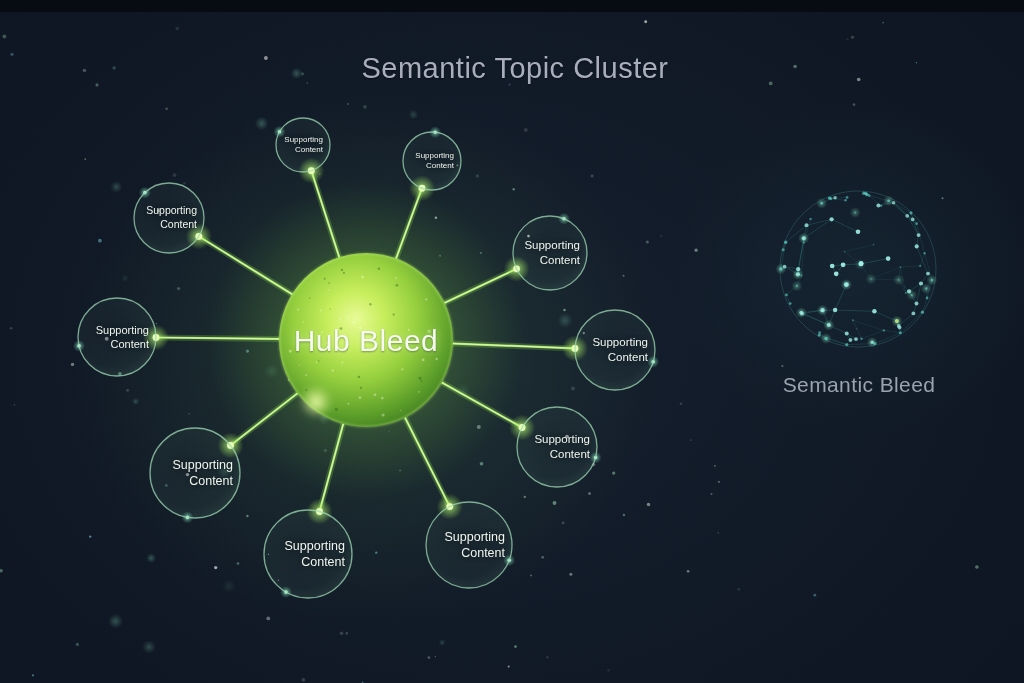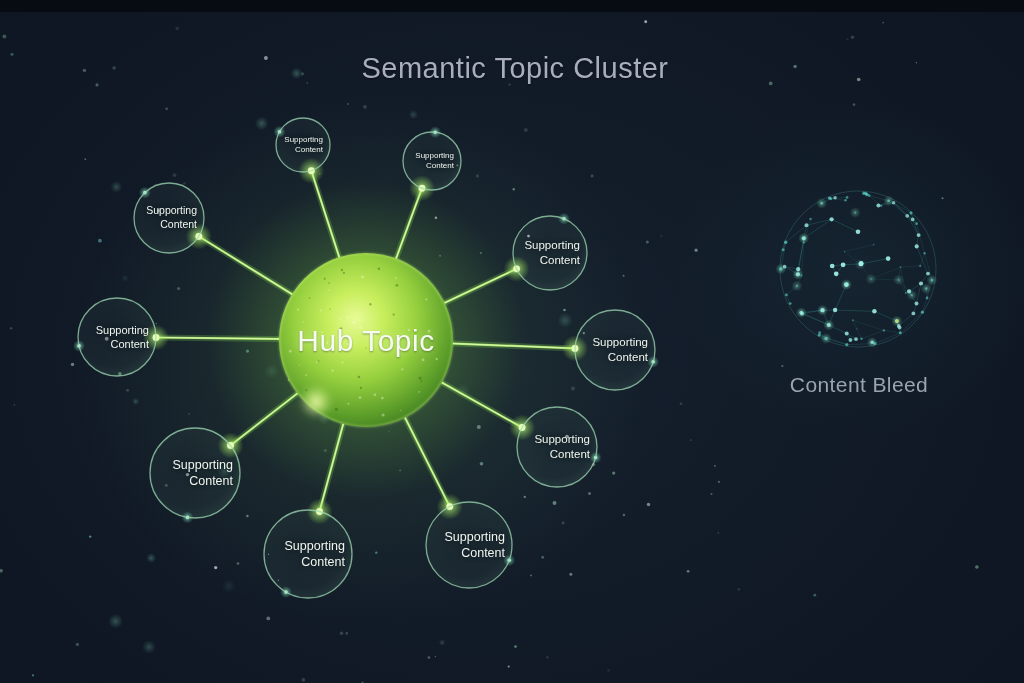--- a/index.html
+++ b/index.html
@@ -595,22 +595,22 @@
         <circle cx="855.2" cy="200.6" r="5.5" fill="url(#tealGlow)" opacity="0.42"></circle>
         <circle cx="855.2" cy="200.6" r="1.06" fill="#5fd8cc" opacity="0.45"></circle>
         <circle cx="790.2" cy="291.6" r="1.44" fill="#5fd8cc" opacity="0.59"></circle>
         <circle cx="922.4" cy="300.2" r="1.60" fill="#5fd8cc" opacity="0.65"></circle>
         <circle cx="803.8" cy="226.3" r="5.5" fill="url(#tealGlow)" opacity="0.67"></circle>
         <circle cx="803.8" cy="226.3" r="2.08" fill="#9fefe6" opacity="0.83"></circle>
       </g>
   </svg>
 
   <div class="title">Semantic Topic Cluster</div>
-  <div class="overlay-label hub-label" id="hub-label" style="left: 279px; top: 241px; width: 174px; height: 174px;">Hub Topic</div>
-  <div class="bleed-label" id="bleed-label" style="left: 859px; top: 361px;">Content Bleed</div>
+  <div class="overlay-label hub-label" id="hub-label" style="left: 279px; top: 241px; width: 174px; height: 174px;">Hub Bleed</div>
+  <div class="bleed-label" id="bleed-label" style="left: 859px; top: 361px;">Semantic Bleed</div>
   <div id="node-labels">
       <div class="overlay-label node-label" style="left: 283px; top: 106px; width: 40px; height: 54px; font-size: 8px;">Supporting Content</div>
       <div class="overlay-label node-label" style="left: 410px; top: 120px; width: 44px; height: 58px; font-size: 8px;">Supporting Content</div>
       <div class="overlay-label node-label" style="left: 141px; top: 171px; width: 56px; height: 70px; font-size: 10.5px;">Supporting Content</div>
       <div class="overlay-label node-label" style="left: 520px; top: 204px; width: 60px; height: 74px; font-size: 11.5px;">Supporting Content</div>
       <div class="overlay-label node-label" style="left: 85px; top: 286px; width: 64px; height: 78px; font-size: 11px;">Supporting Content</div>
       <div class="overlay-label node-label" style="left: 582px; top: 298px; width: 66px; height: 80px; font-size: 11.5px;">Supporting Content</div>
       <div class="overlay-label node-label" style="left: 157px; top: 416px; width: 76px; height: 90px; font-size: 12.5px;">Supporting Content</div>
       <div class="overlay-label node-label" style="left: 524px; top: 395px; width: 66px; height: 80px; font-size: 11.5px;">Supporting Content</div>
       <div class="overlay-label node-label" style="left: 271px; top: 498px; width: 74px; height: 88px; font-size: 12.5px;">Supporting Content</div>

